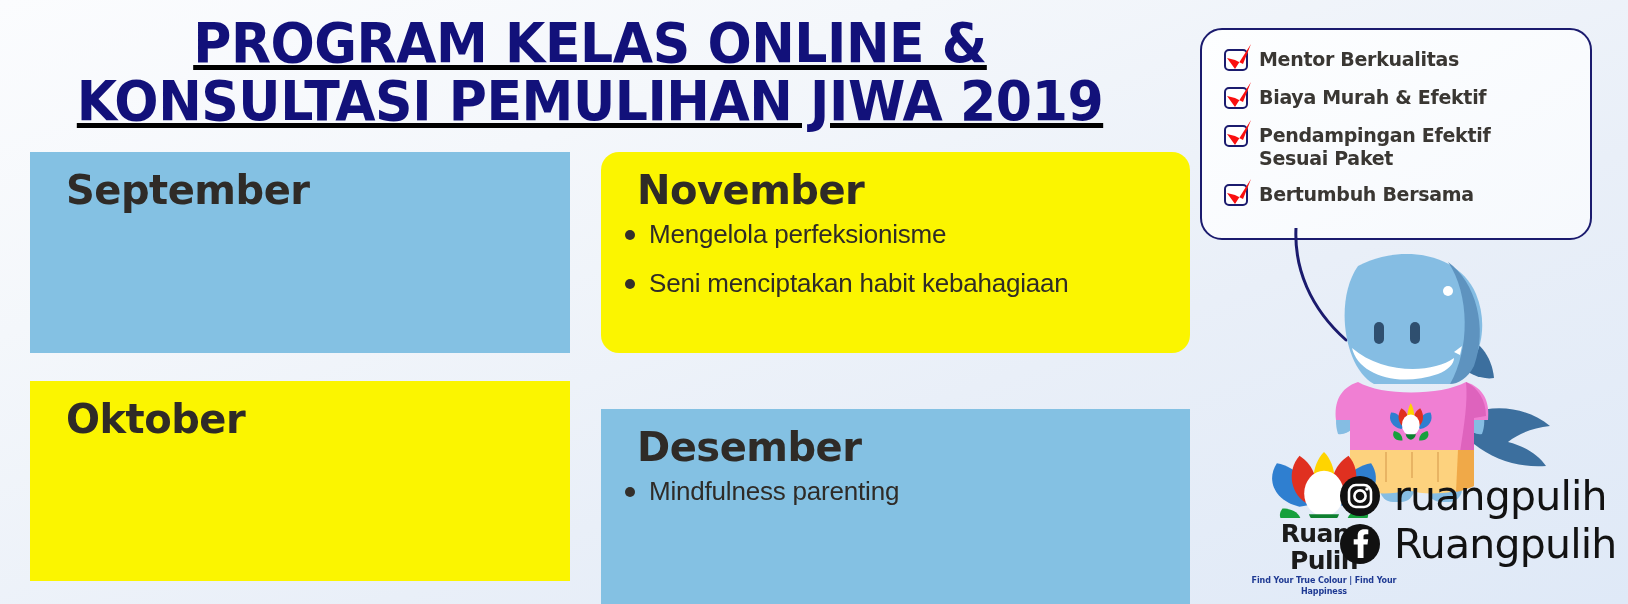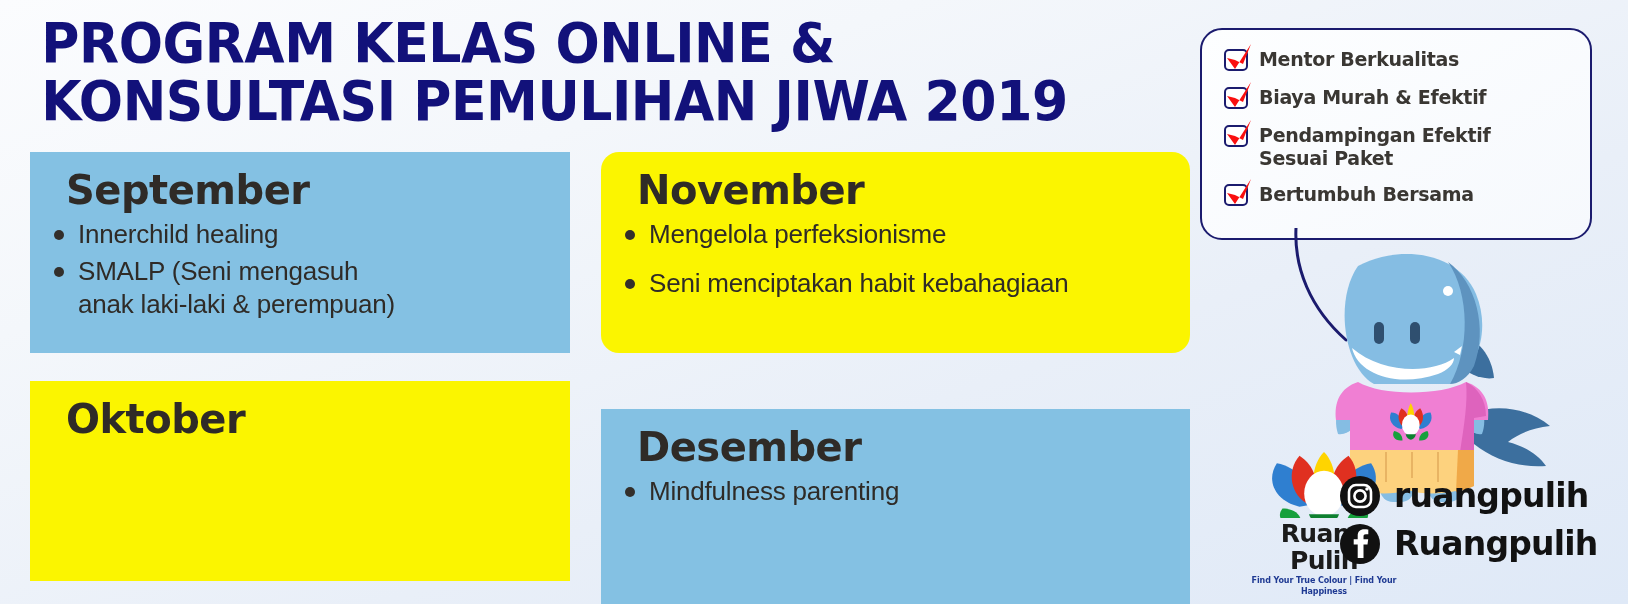--- a/index.html
+++ b/index.html
@@ -10,21 +10,22 @@
   }
   #poster{
     position:relative;width:1628px;height:604px;
     background:
       linear-gradient(160deg,#fbfcfe 0%,#f4f7fb 28%,#e9eff8 62%,#dfe9f7 100%);
     overflow:hidden;
   }
   
   #title-block{
     position:absolute;left:0;top:14px;width:1180px;
-    text-align:left;
+    text-align:center;
+    text-decoration:underline;
   }
   .title-line{
     font-family:"DejaVu Sans", sans-serif;
     font-weight:bold;
     color:#12117a;
     font-size:56px;
     line-height:58px;
     letter-spacing:-0.5px;
     transform:scaleX(0.93);
     white-space:nowrap;
@@ -120,47 +121,36 @@
     font-weight:bold;
     font-size:8px;line-height:11px;color:#1f3a93;
     letter-spacing:-0.1px;margin-top:1px;
   }
   
   #social{position:absolute;left:1340px;top:476px;width:280px;}
   .soc-row{display:flex;align-items:center;margin-bottom:8px;}
   .soc-ic{flex:0 0 auto;width:40px;height:40px;margin-right:14px;}
   .soc-handle{
     font-family:"DejaVu Sans", sans-serif;
-    font-weight:bold;font-size:33px;line-height:36px;color:#121212;
+    font-weight:normal;font-size:41px;line-height:36px;color:#121212;
     letter-spacing:-0.8px;
   }
 </style>
 </head>
 <body>
 
 <div id="poster">
 
   <div id="title-block">
     <div class="title-line">PROGRAM KELAS ONLINE &amp;</div>
     <div class="title-line">KONSULTASI PEMULIHAN JIWA 2019</div>
   </div>
 
   <div class="card blue" id="card-sep">
     <div class="card-title">September</div>
-    <ul class="bullets">
-      <li>
-        <span class="dot"></span>
-        <span>Innerchild healing</span>
-      </li>
-      <li>
-        <span class="dot"></span>
-        <span>SMALP (Seni mengasuh</span>
-        <span class="l2">anak laki-laki &amp; perempuan)</span>
-      </li>
-    </ul>
   </div>
 
   <div class="card yellow" id="card-nov">
     <div class="card-title">November</div>
     <ul class="bullets">
       <li>
         <span class="dot"></span>
         <span>Mengelola perfeksionisme</span>
       </li>
       <li>

